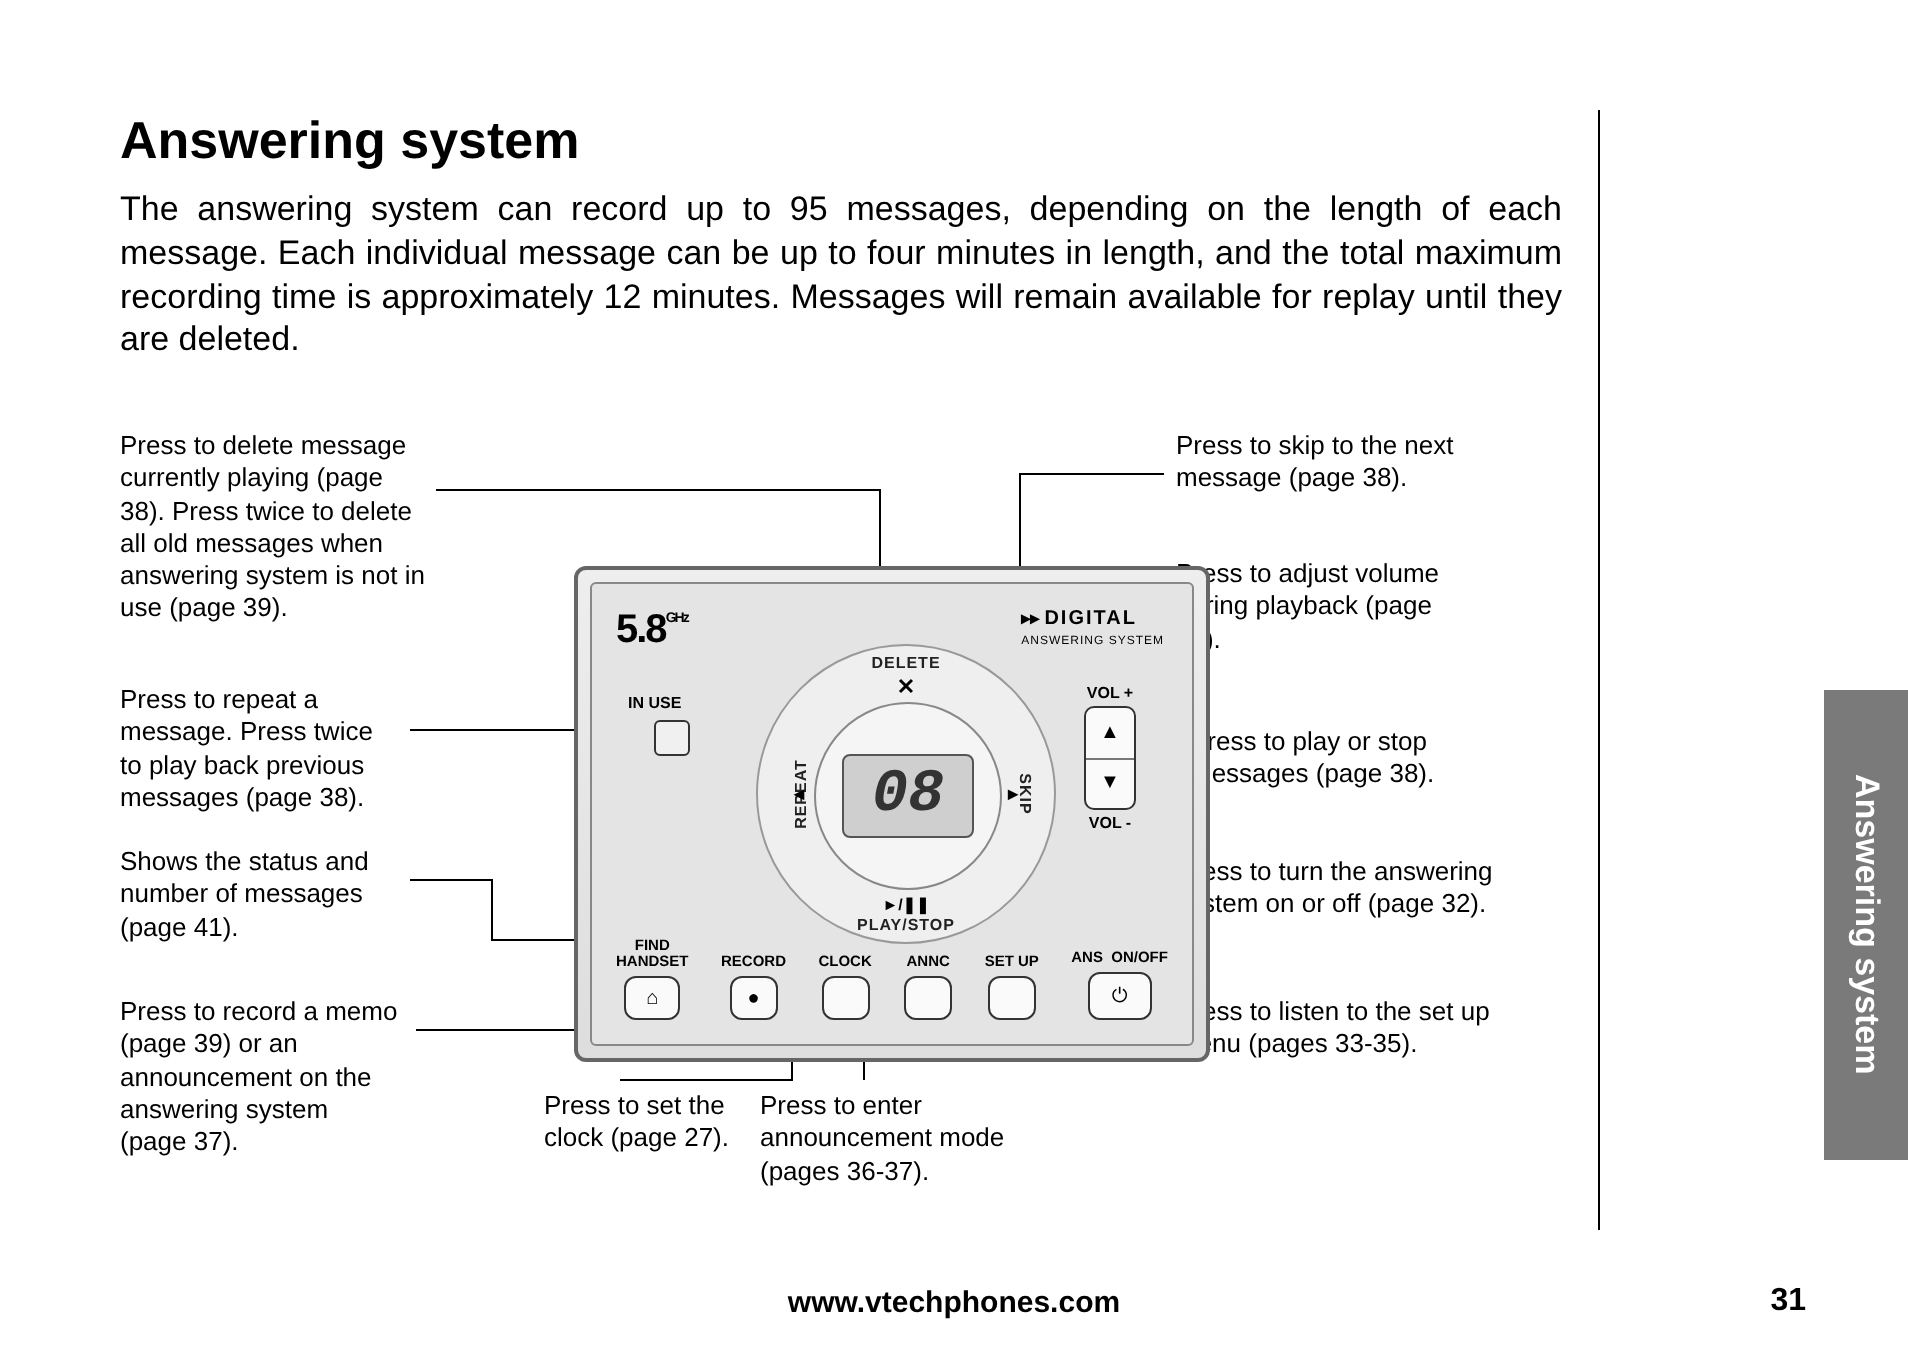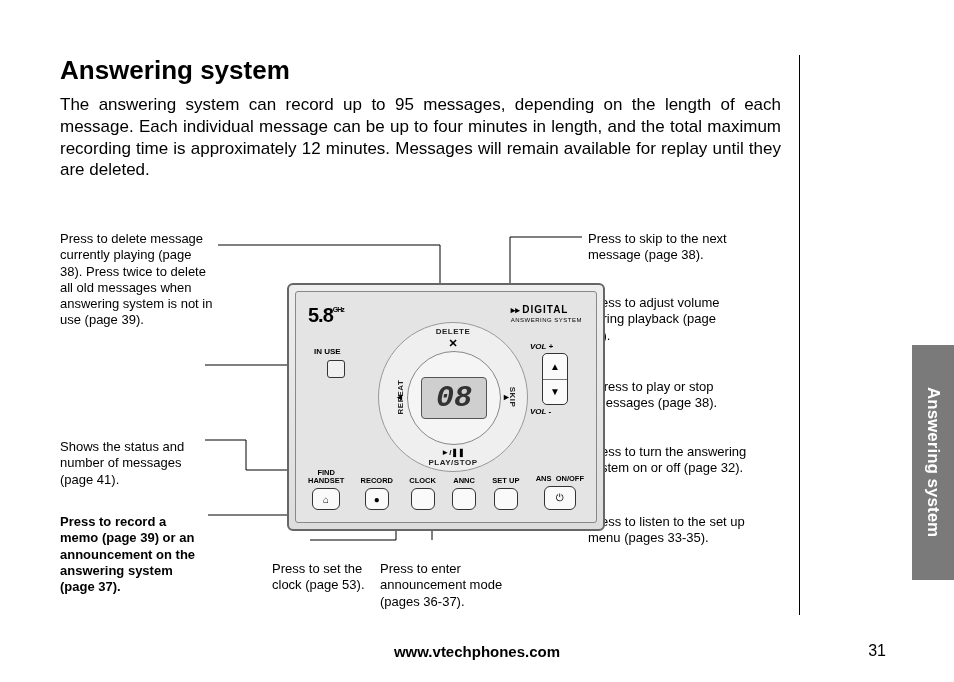--- a/index.html
+++ b/index.html
@@ -48,35 +48,35 @@
     bottom: 22px;
     left: 0;
     width: 954px;
     text-align: center;
     font-size: 15px;
     font-weight: bold;
   }
   .page-num {
     position: absolute;
     bottom: 22px;
-    right: 68px;
+    right: 51px;
     font-size: 16px;
+    font-weight: bold;
   }
   .diagram-area {
     position: absolute;
     top: 215px;
     left: 60px;
     width: 740px;
     height: 400px;
   }
   .callout {
     position: absolute;
     font-size: 13px;
     line-height: 1.25;
-    margin-top: 16px;
   }
   
   .device {
     position: absolute;
     left: 227px;
     top: 68px;
     width: 318px;
     height: 248px;
     border: 2px solid #666;
     border-radius: 6px;
@@ -142,22 +142,21 @@
     position:absolute; left:18px; top:55px; width:44px; height:55px;
     text-align:left;
   }
   .inuse-box .lbl { font-size:8px; font-weight:bold; }
   .inuse-box .led {
     width:18px;height:18px;border:1px solid #333;border-radius:3px;
     margin:4px auto; background:#f0f0f0;
   }
   .vol-box {
     position:absolute; right:16px; top:50px; width:50px;
-    text-align:left;
-    font-style:italic;
+    text-align:center;
   }
   .vol-box .lbl{font-size:8px;font-weight:bold;}
   .vol-btns{
     width:26px;height:52px;border:1px solid #333;border-radius:5px;
     margin:2px auto;background:#fafafa;display:flex;flex-direction:column;
   }
   .vol-btns div{flex:1;display:flex;align-items:center;justify-content:center;font-size:10px;border-bottom:1px solid #777;}
   .vol-btns div:last-child{border-bottom:none;}
   .button-row {
     position:absolute; left:12px; bottom:12px; right:12px; height:50px;
@@ -181,23 +180,24 @@
 
 <div class="page">
   <div class="content-col">
     <h1>Answering system</h1>
     <p class="body-text">The answering system can record up to 95 messages, depending on the length of each message. Each individual message can be up to four minutes in length, and the total maximum recording time is approximately 12 minutes. Messages will remain available for replay until they are deleted.</p>
   </div>
 
   <div class="diagram-area">
 
     <div class="callout" style="left:0;top:0;width:155px;">Press to delete message currently playing (page 38). Press twice to delete all old messages when answering system is not in use (page 39).</div>
+    <div class="callout" style="left:0;top:127px;width:140px;">Press to repeat a message. Press twice to play back previous messages (page 38).</div>
     <div class="callout" style="left:0;top:208px;width:140px;">Shows the status and number of messages (page 41).</div>
-    <div class="callout" style="left:3;top:283px;width:140px;font-weight:bold;">Press to record a memo (page 39) or an announcement on the answering system (page 37).</div>
-    <div class="callout" style="left:212px;top:330px;width:100px;">Press to set the clock (page  53).</div>
+    <div class="callout" style="left:3;top:283px;width:140px;">Press to record a memo (page 39) or an announcement on the answering system (page 37).</div>
+    <div class="callout" style="left:212px;top:330px;width:100px;">Press to set the clock (page  27).</div>
     <div class="callout" style="left:320px;top:330px;width:155px;">Press to enter announcement mode (pages 36-37).</div>
 
     <div class="callout" style="left:528px;top:0;width:155px;">Press to skip to the next message (page 38).</div>
     <div class="callout" style="left:528px;top:64px;width:140px;">Press to adjust volume during playback (page 38).</div>
     <div class="callout" style="left:535px;top:148px;width:140px;">Press to play or stop messages (page 38).</div>
     <div class="callout" style="left:528px;top:213px;width:165px;">Press to turn the answering system on or off (page 32).</div>
     <div class="callout" style="left:528px;top:283px;width:165px;">Press to listen to the set up menu (pages 33-35).</div>
 
     <svg class="leads">
       <defs>

